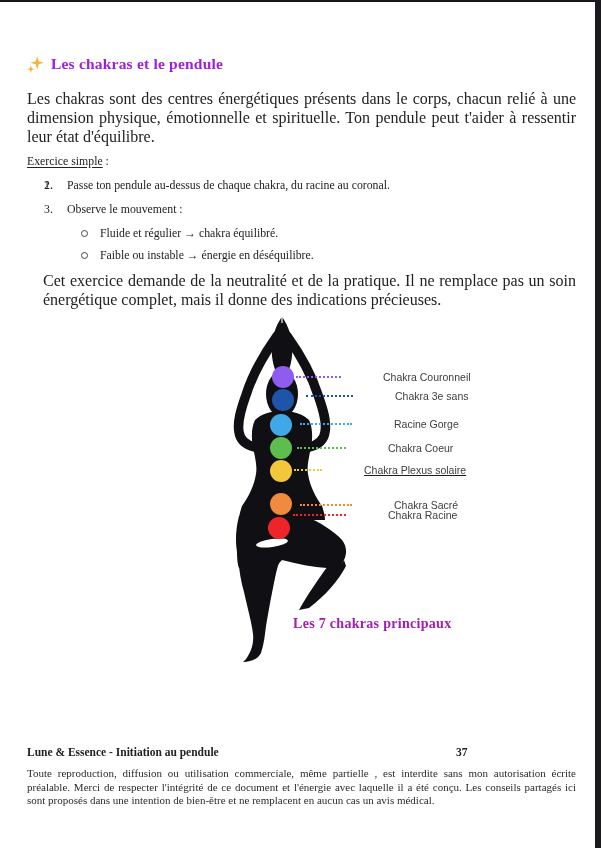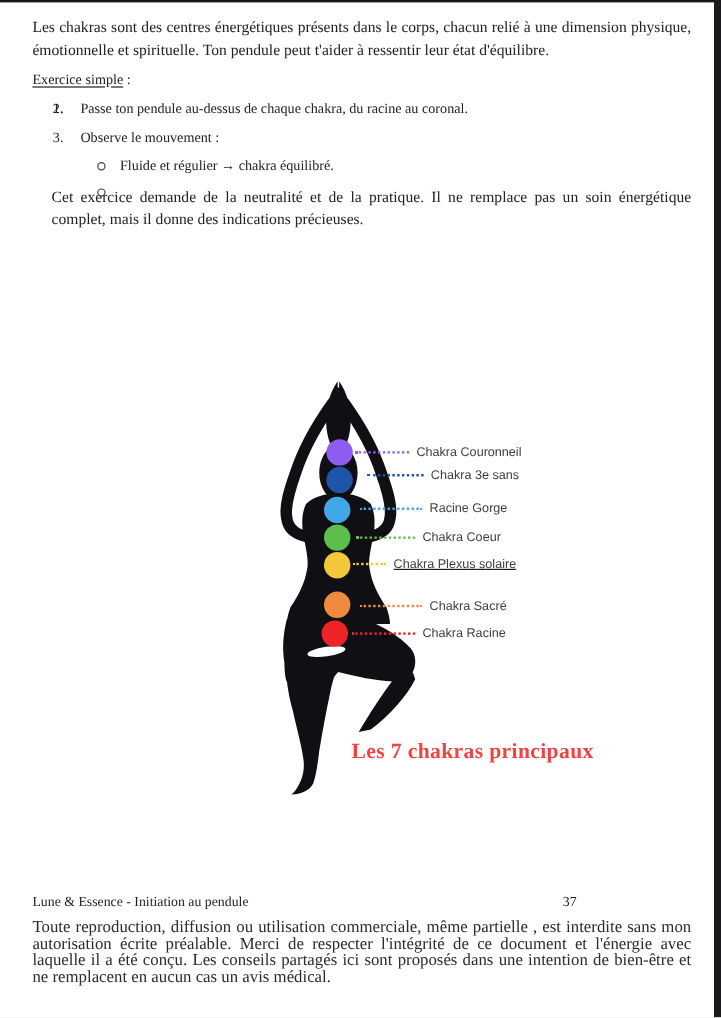--- a/index.html
+++ b/index.html
@@ -7,21 +7,21 @@
         font-family:"Liberation Serif", serif;color:#1f1f1f;}
   .edge-top{position:absolute;top:0;left:0;width:100%;height:2px;background:#17171a;}
   .edge-right{position:absolute;top:0;right:0;width:6px;height:100%;background:#1a1a1e;}
 
   .content{position:absolute;left:27px;top:0;width:549px;}
 
   .title{margin:52px 0 0 0;font-size:15.5px;font-weight:bold;line-height:24px;
          letter-spacing:.2px;display:flex;align-items:center;gap:7px;}
   .title .spark{display:inline-flex;flex:0 0 auto;}
 
-  .para{margin:13px 0 0 0;font-size:13px;line-height:19px;text-align:justify;color:#222;}
+  .para{margin:13px 0 0 0;font-size:16px;line-height:19px;text-align:justify;color:#222;}
 
   .exo{margin:7px 0 0 0;font-size:11.8px;line-height:17px;color:#222;}
   .exo .u{text-decoration:underline;text-underline-offset:2px;}
 
   ol.steps{list-style:none;margin:6px 0 0 0;padding:0;}
   ol.steps li{position:relative;padding-left:40px;font-size:11.8px;line-height:19px;
               margin-bottom:5px;color:#222;}
   ol.steps .num{position:absolute;left:17px;top:0;}
 
   ul.obs{list-style:none;margin:2px 0 0 0;padding:0;}
@@ -37,50 +37,59 @@
   .figure svg.silhouette{position:absolute;left:0;top:0;}
   .dot{position:absolute;width:22px;height:22px;border-radius:50%;}
   .d0{left:47px;top:50px;}
   .d1{left:47px;top:73px;}
   .d2{left:45px;top:98px;}
   .d3{left:45px;top:121px;}
   .d4{left:45px;top:144px;}
   .d5{left:45px;top:177px;}
   .d6{left:43px;top:201px;}
 
-  .ckrow{position:absolute;height:14px;display:flex;align-items:center;}
+  .ckrow{position:absolute;height:14px;display:flex;align-items:center;gap:36px;}
   .ckrow .line{border-top:2px dotted #999;height:0;}
   .ckrow .lbl{font-family:"Liberation Sans", sans-serif;font-size:10.5px;color:#3d3d3d;
               white-space:nowrap;margin-left:6px;}
   .r0{left:71px;top:54px;}  .r0 .line{width:45px;}
   .r1{left:81px;top:73px;}  .r1 .line{width:47px;}
   .r2{left:75px;top:101px;} .r2 .line{width:52px;}
   .r3{left:72px;top:125px;} .r3 .line{width:49px;}
   .r4{left:69px;top:147px;text-decoration:underline;} .r4 .line{width:28px;}
   .r5{left:75px;top:182px;} .r5 .line{width:52px;}
-  .r6{left:68px;top:205px;} .r6 .line{width:53px;}
+  .r6{left:68px;top:192px;} .r6 .line{width:53px;}
 
-  .caption{position:absolute;left:68px;top:300px;font-size:18px;font-weight:bold;
-           letter-spacing:.3px;color:#ef4444;white-space:nowrap;text-align:center;}
+  .caption{position:absolute;left:68px;top:300px;font-size:14px;font-weight:bold;
+           letter-spacing:.3px;color:#a21caf;white-space:nowrap;text-align:center;}
 
   
-  .footer{position:absolute;left:27px;top:746px;width:549px;font-size:11.5px;color:#222;}
-  .footer .pageno{position:absolute;left:442px;top:0;}
-  .disclaimer{position:absolute;left:27px;top:767px;width:549px;font-size:14px;line-height:13.5px;
+  .footer{position:absolute;left:27px;top:746px;width:549px;font-size:11.5px;color:#222;font-weight:bold;}
+  .footer .pageno{position:absolute;left:429px;top:0;}
+  .disclaimer{position:absolute;left:27px;top:767px;width:549px;font-size:11px;line-height:13.5px;
               text-align:justify;color:#2b2b2b;}
 </style>
 </head>
 <body>
 
 <div class="page">
   <div class="edge-top"></div>
   <div class="edge-right"></div>
 
   <div class="content">
 
+    <h1 class="title" style="color: rgb(162, 29, 219);">
+      <span class="spark" style="color: rgb(244, 182, 59);">
+        <svg width="17" height="17" viewBox="0 0 20 20" fill="currentColor" aria-hidden="true">
+          <path d="M12,0 L13.8,6.2 L20,8 L13.8,9.8 L12,16 L10.2,9.8 L4,8 L10.2,6.2 Z"></path>
+          <path d="M4.5,11 L5.6,14.4 L9,15.5 L5.6,16.6 L4.5,20 L3.4,16.6 L0,15.5 L3.4,14.4 Z"></path>
+        </svg>
+      </span>
+      <span>Les chakras et le pendule</span>
+    </h1>
 
     <p class="para">Les chakras sont des centres énergétiques présents dans le corps, chacun relié à une dimension physique, émotionnelle et spirituelle. Ton pendule peut t'aider à ressentir leur état d'équilibre.</p>
 
     <p class="exo"><span class="u">Exercice simple</span><span> :</span></p>
 
     <ol class="steps">
       <li>
         <span class="num">1.</span>
       </li>
       <li>
@@ -93,20 +102,21 @@
       </li>
     </ol>
 
     <ul class="obs">
       <li>
         <span class="dotmark"></span>
         <span>Fluide et régulier → chakra équilibré.</span>
       </li>
       <li>
         <span class="dotmark"></span>
+        <span>Faible ou instable → énergie en déséquilibre.</span>
       </li>
     </ul>
 
     <p class="para closing">Cet exercice demande de la neutralité et de la pratique. Il ne remplace pas un soin énergétique complet, mais il donne des indications précieuses.</p>
   </div>
 
   <div class="figure">
 
     <svg class="silhouette" width="130" height="352" viewBox="0 0 130 352" aria-hidden="true">
       <g fill="currentColor" stroke="none" color="#101014">

